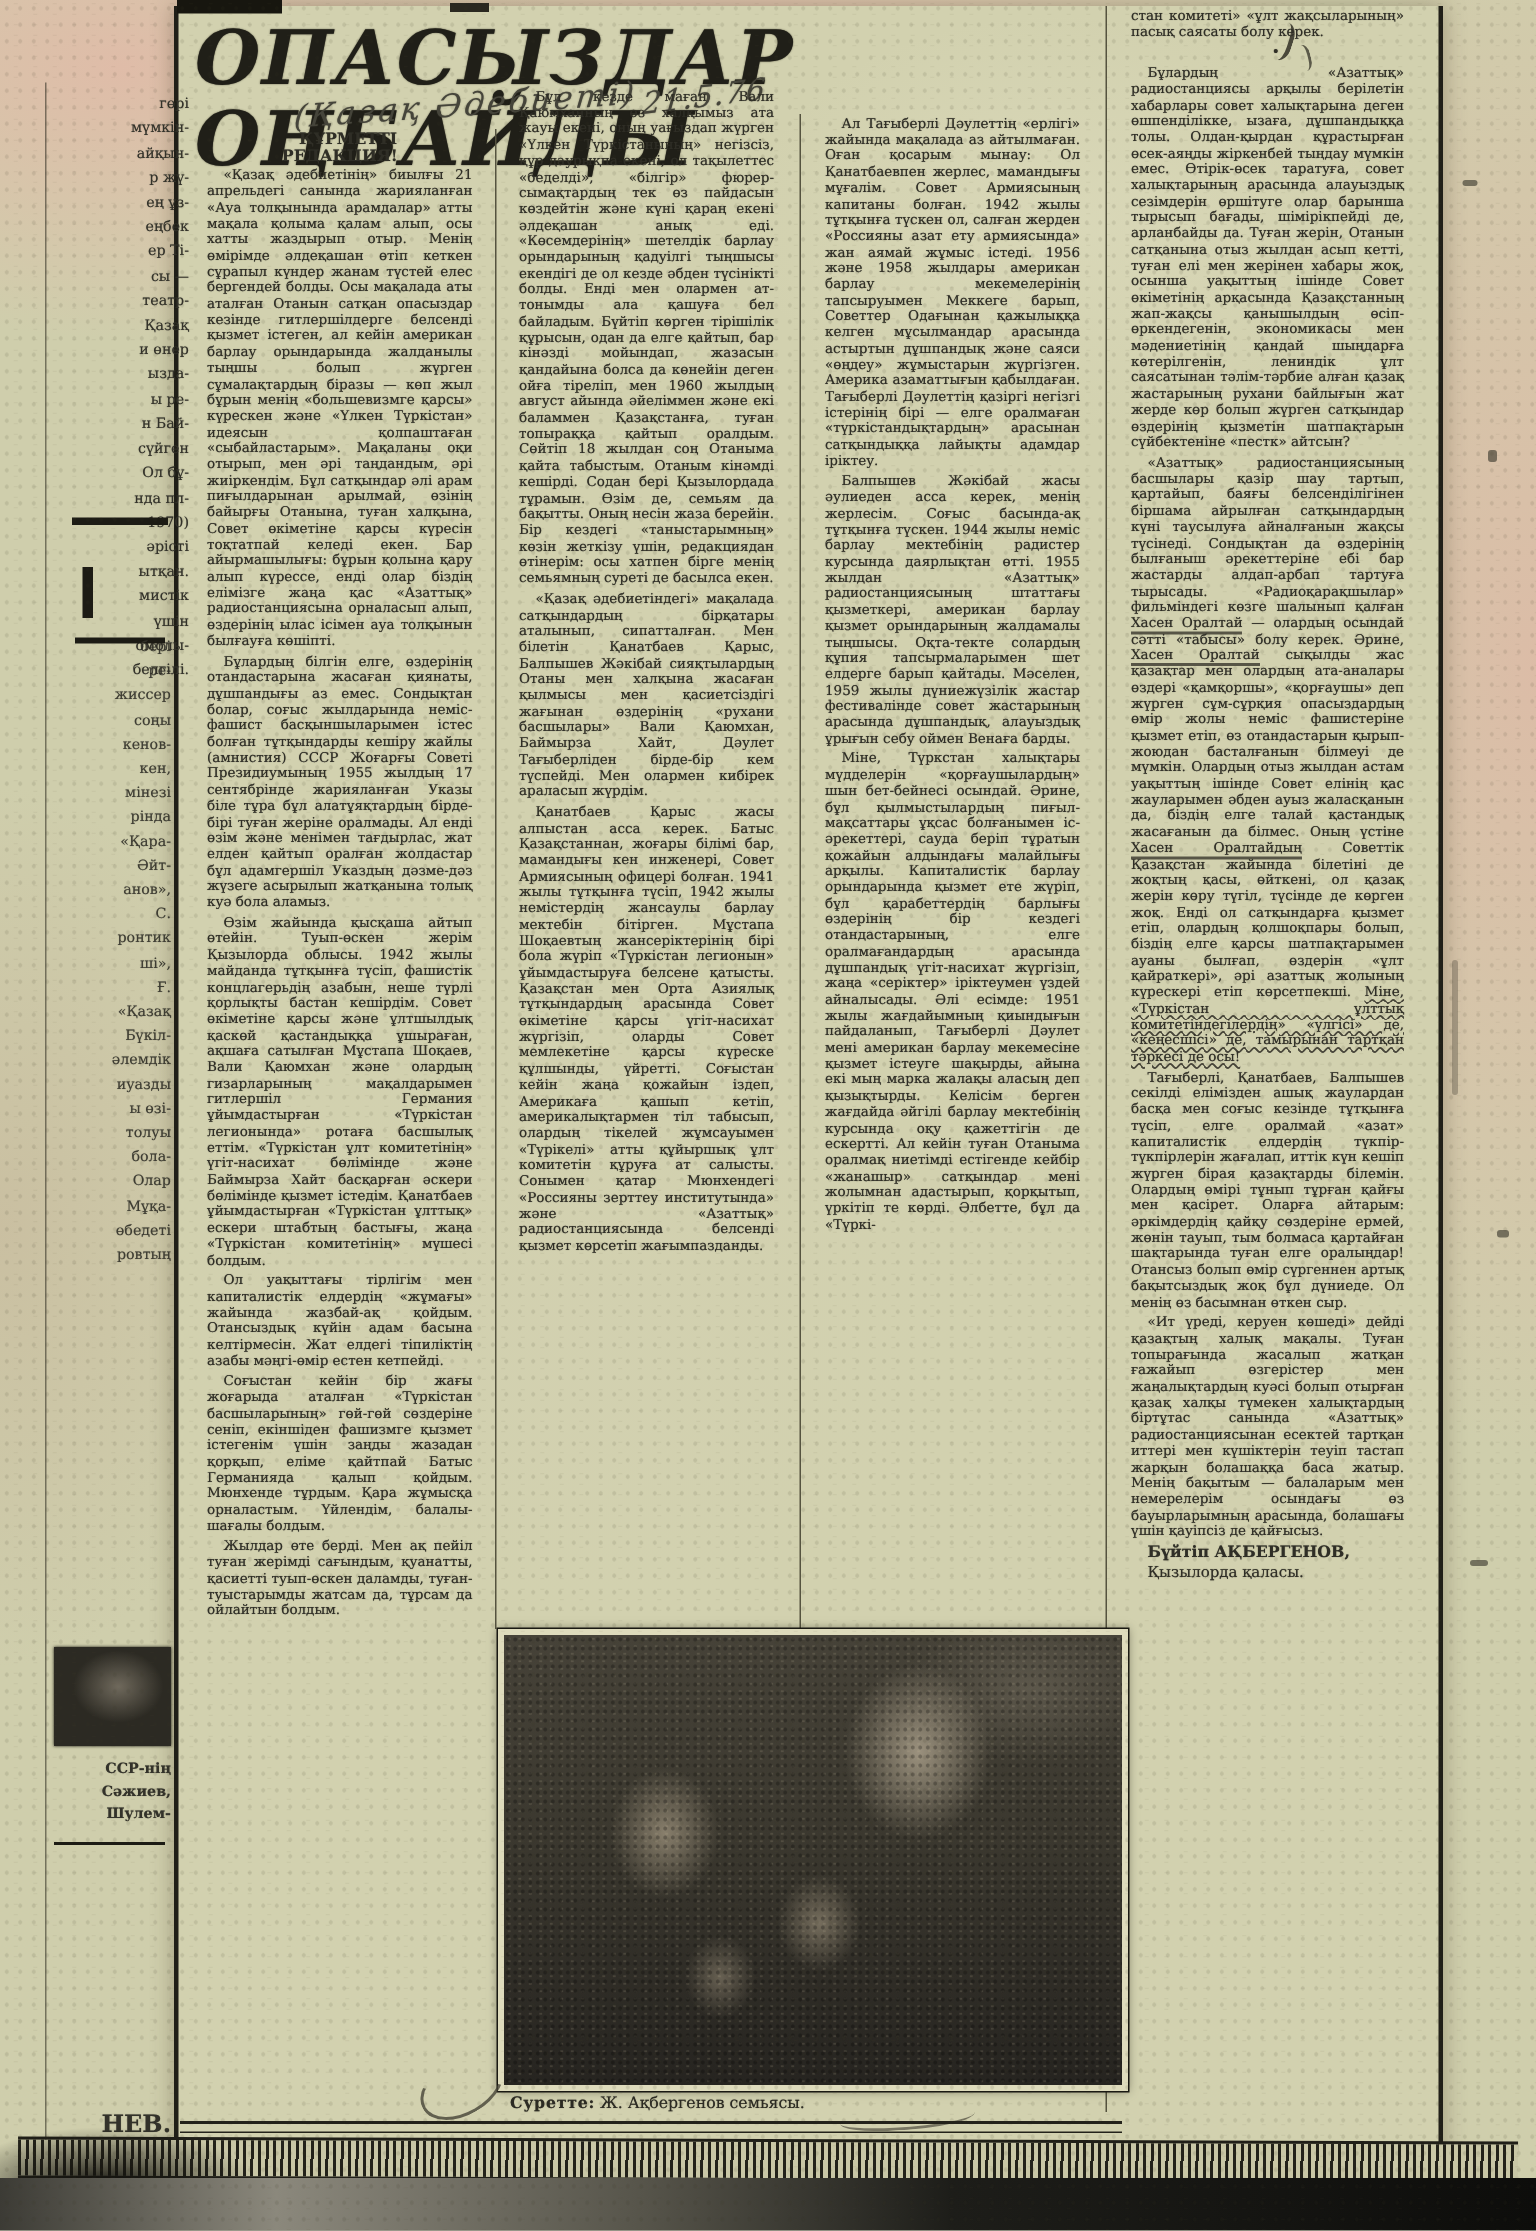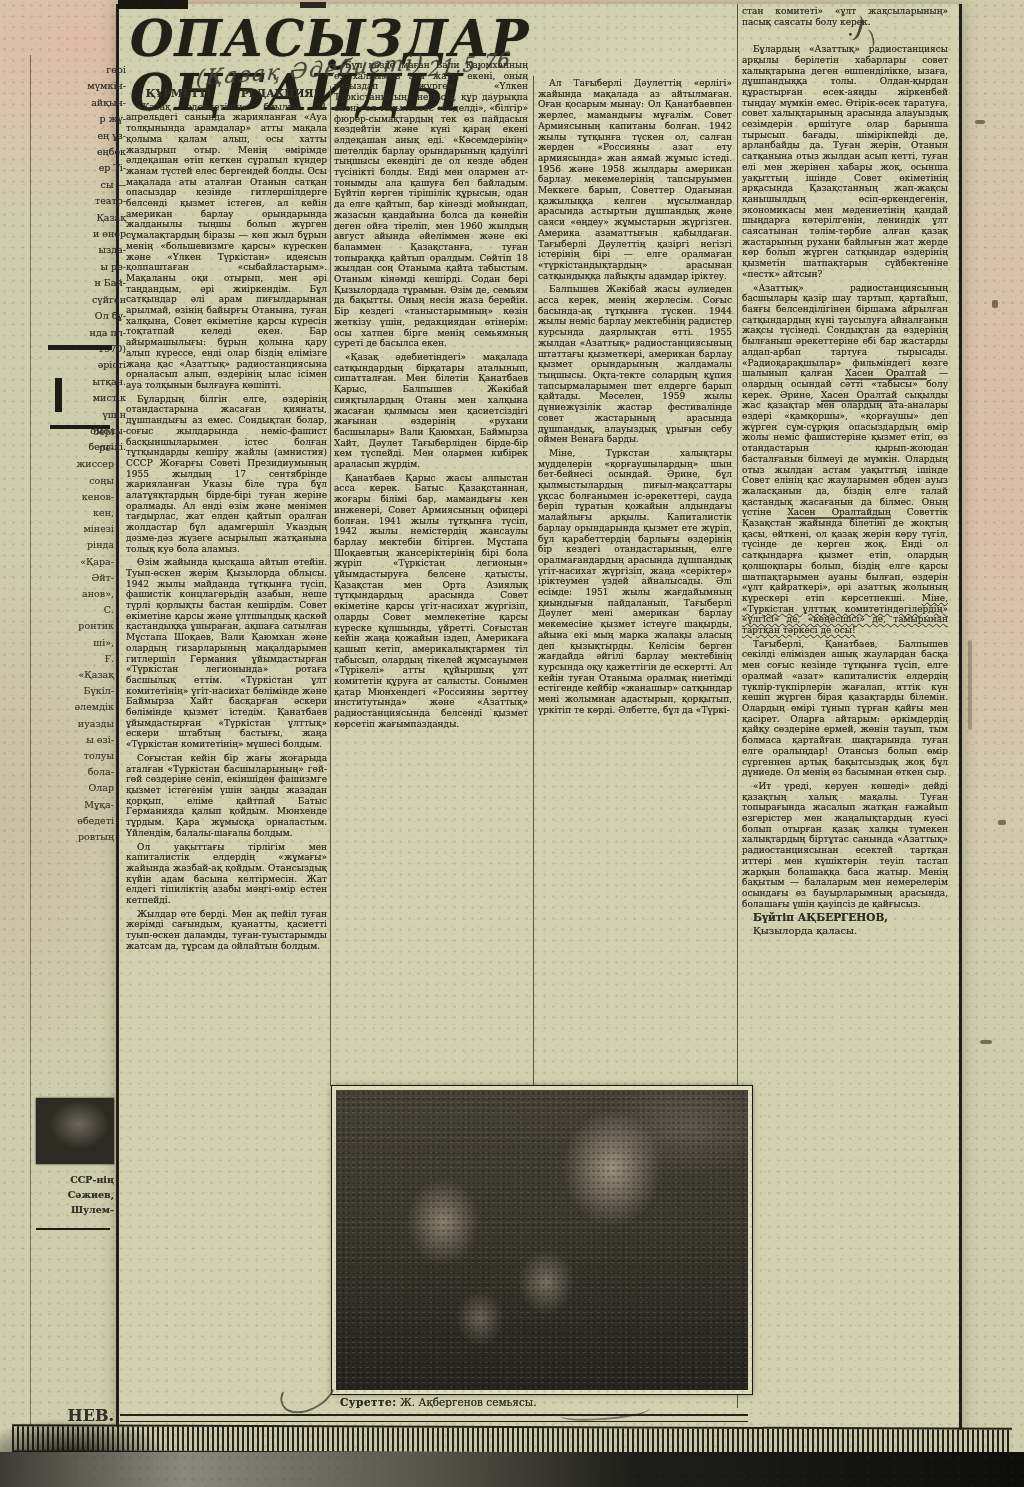--- a/index.html
+++ b/index.html
@@ -32,21 +32,21 @@
         font-weight:bold;font-style:italic;font-size:50px;line-height:54px;
         letter-spacing:1px;word-spacing:14px;color:#201f18;
         text-shadow:0 0 1px rgba(30,28,18,.85);}
   .hand{position:absolute;color:#45443a;font-style:italic;
         font-family:"DejaVu Serif",serif;text-shadow:0 0 1px rgba(60,58,48,.6);}
   .hand-note{left:196px;top:58px;font-size:21px;transform:rotate(-4deg) skewX(-10deg);letter-spacing:2px;}
   .hand-date{left:428px;top:52px;font-size:20px;transform:rotate(-7deg) skewX(-12deg);letter-spacing:1px;}
 
   .col{position:absolute;text-align:justify;font-size:9px;line-height:10.7px;color:#2f2e26;
        overflow:hidden;text-shadow:0 0 .6px rgba(47,46,38,.7);}
-  .col p{margin:0 0 3px;text-indent:11px;}
+  .col p{margin:0 12px 3px;text-indent:11px;}
   .salutation{font-weight:bold;font-size:10.5px;text-indent:0;word-spacing:26px;text-align:center;margin-bottom:4px;}
   .divider{text-align:center;text-indent:0;font-size:9px;margin:2px 0;}
   .pen-u{border-bottom:2px solid rgba(66,64,52,.85);}
   .pen-wavy{text-decoration:underline;text-decoration-style:wavy;text-decoration-color:rgba(66,64,52,.8);text-decoration-thickness:1px;}
   .vrule{position:absolute;width:1px;background:#55533f;}
   .vr1{left:330px;top:86px;height:1000px;}
   .vr2{left:533px;top:76px;height:1010px;}
   .vr3{left:737px;top:4px;height:1404px;}
 
   
@@ -186,22 +186,22 @@
 
   <div class="vrule vr1"></div>
   <div class="vrule vr2"></div>
   <div class="vrule vr3"></div>
 
   <div class="col" style="left:126px;top:88px;width:201px;height:1318px;">
     <p class="salutation">ҚҰРМЕТТІ РЕДАКЦИЯ!</p>
     <p>«Қазақ әдебиетінің» биылғы 21 апрельдегі санында жарияланған «Ауа толқынында арамдалар» атты мақала қолыма қалам алып, осы хатты жаздырып отыр. Менің өмірімде әлдеқашан өтіп кеткен сұрапыл күндер жанам түстей елес бергендей болды. Осы мақалада аты аталған Отанын сатқан опасыздар кезінде гитлершілдерге белсенді қызмет істеген, ал кейін американ барлау орындарында жалданылы тыңшы болып жүрген сұмалақтардың біразы — көп жыл бұрын менің «большевизмге қарсы» күрескен және «Үлкен Түркістан» идеясын қолпаштаған «сыбайластарым». Мақаланы оқи отырып, мен әрі таңдандым, әрі жиіркендім. Бұл сатқындар әлі арам пиғылдарынан арылмай, өзінің байырғы Отанына, туған халқына, Совет өкіметіне қарсы күресін тоқтатпай келеді екен. Бар айырмашылығы: бұрын қолына қару алып күрессе, енді олар біздің елімізге жаңа қас «Азаттық» радиостанциясына орналасып алып, өздерінің ылас ісімен ауа толқынын былғауға көшіпті.</p>
     <p>Бұлардың білгін елге, өздерінің отандастарына жасаған қиянаты, дұшпандығы аз емес. Сондықтан болар, соғыс жылдарында неміс-фашист басқыншыларымен істес болған тұтқындарды кешіру жайлы (амнистия) СССР Жоғарғы Советі Президиумының 1955 жылдың 17 сентябрінде жарияланған Указы біле тұра бұл алатұяқтардың бірде-бірі туған жеріне оралмады. Ал енді өзім және менімен тағдырлас, жат елден қайтып оралған жолдастар бұл адамгершіл Указдың дәзме-дәз жүзеге асырылып жатқанына толық куә бола аламыз.</p>
     <p>Өзім жайында қысқаша айтып өтейін. Туып-өскен жерім Қызылорда облысы. 1942 жылы майданда тұтқынға түсіп, фашистік концлагерьдің азабын, неше түрлі қорлықты бастан кешірдім. Совет өкіметіне қарсы және ұлтшылдық қаскөй қастандыққа ұшыраған, ақшаға сатылған Мұстапа Шоқаев, Вали Қаюмхан және олардың гизарларының мақалдарымен гитлершіл Германия ұйымдастырған «Түркістан легионында» ротаға басшылық еттім. «Түркістан ұлт комитетінің» үгіт-насихат бөлімінде және Баймырза Хайт басқарған әскери бөлімінде қызмет істедім. Қанатбаев ұйымдастырған «Түркістан ұлттық» ескери штабтың бастығы, жаңа «Түркістан комитетінің» мүшесі болдым.</p>
+    <p>Ол уақыттағы тірлігім мен капиталистік елдердің «жұмағы» жайында жазбай-ақ қойдым. Отансыздық күйін адам басына келтірмесін. Жат елдегі тіпиліктің азабы мәңгі-өмір естен кетпейді.</p>
     <p>Соғыстан кейін бір жағы жоғарыда аталған «Түркістан басшыларының» гөй-гөй сөздеріне сеніп, екіншіден фашизмге қызмет істегенім үшін заңды жазадан қорқып, еліме қайтпай Батыс Германияда қалып қойдым. Мюнхенде тұрдым. Қара жұмысқа орналастым. Үйлендім, балалы-шағалы болдым.</p>
-    <p>Ол уақыттағы тірлігім мен капиталистік елдердің «жұмағы» жайында жазбай-ақ қойдым. Отансыздық күйін адам басына келтірмесін. Жат елдегі тіпиліктің азабы мәңгі-өмір естен кетпейді.</p>
     <p>Жылдар өте берді. Мен ақ пейіл туған жерімді сағындым, қуанатты, қасиетті туып-өскен даламды, туған-туыстарымды жатсам да, тұрсам да ойлайтын болдым.</p>
   </div>
 
   <div class="col" style="left:334px;top:60px;width:194px;height:1022px;">
     <p>Бұл кезде маған Вали Қаюмханның өз халқымыз ата жауы екені, оның уағыздап жүрген «Үлкен Түркістанының» негізсіз, құр даурықпа екені, ол тақылеттес «беделді», «білгір» фюрер-сымақтардың тек өз пайдасын көздейтін және күні қараң екені әлдеқашан анық еді. «Көсемдерінің» шетелдік барлау орындарының қадуілгі тыңшысы екендігі де ол кезде әбден түсінікті болды. Енді мен олармен ат-тонымды ала қашуға бел байладым. Бүйтіп көрген тірішілік құрысын, одан да елге қайтып, бар кінәзді мойындап, жазасын қандайына болса да көнейін деген ойға тіреліп, мен 1960 жылдың август айында әйеліммен және екі баламмен Қазақстанға, туған топыраққа қайтып оралдым. Сөйтіп 18 жылдан соң Отаныма қайта табыстым. Отаным кінәмді кешірді. Содан бері Қызылордада тұрамын. Өзім де, семьям да бақытты. Оның несін жаза берейін. Бір кездегі «таныстарымның» көзін жеткізу үшін, редакциядан өтінерім: осы хатпен бірге менің семьямның суреті де басылса екен.</p>
     <p>«Қазақ әдебиетіндегі» мақалада сатқындардың бірқатары аталынып, сипатталған. Мен білетін Қанатбаев Қарыс, Балпышев Жәкібай сияқтылардың Отаны мен халқына жасаған қылмысы мен қасиетсіздігі жағынан өздерінің «рухани басшылары» Вали Қаюмхан, Баймырза Хайт, Дәулет Тағыберліден бірде-бір кем түспейді. Мен олармен кибірек араласып жүрдім.</p>
     <p>Қанатбаев Қарыс жасы алпыстан асса керек. Батыс Қазақстаннан, жоғары білімі бар, мамандығы кен инженері, Совет Армиясының офицері болған. 1941 жылы тұтқынға түсіп, 1942 жылы немістердің жансаулы барлау мектебін бітірген. Мұстапа Шоқаевтың жансеріктерінің бірі бола жүріп «Түркістан легионын» ұйымдастыруға белсене қатысты. Қазақстан мен Орта Азиялық тұтқындардың арасында Совет өкіметіне қарсы үгіт-насихат жүргізіп, оларды Совет мемлекетіне қарсы күреске құлшынды, үйретті. Соғыстан кейін жаңа қожайын іздеп, Америкаға қашып кетіп, америкалықтармен тіл табысып, олардың тікелей жұмсауымен «Түрікелі» атты құйыршық ұлт комитетін құруға ат салысты. Сонымен қатар Мюнхендегі «Россияны зерттеу институтында» және «Азаттық» радиостанциясында белсенді қызмет көрсетіп жағымпазданды.</p>
   </div>
 
   <div class="col" style="left:538px;top:78px;width:194px;height:1006px;">

